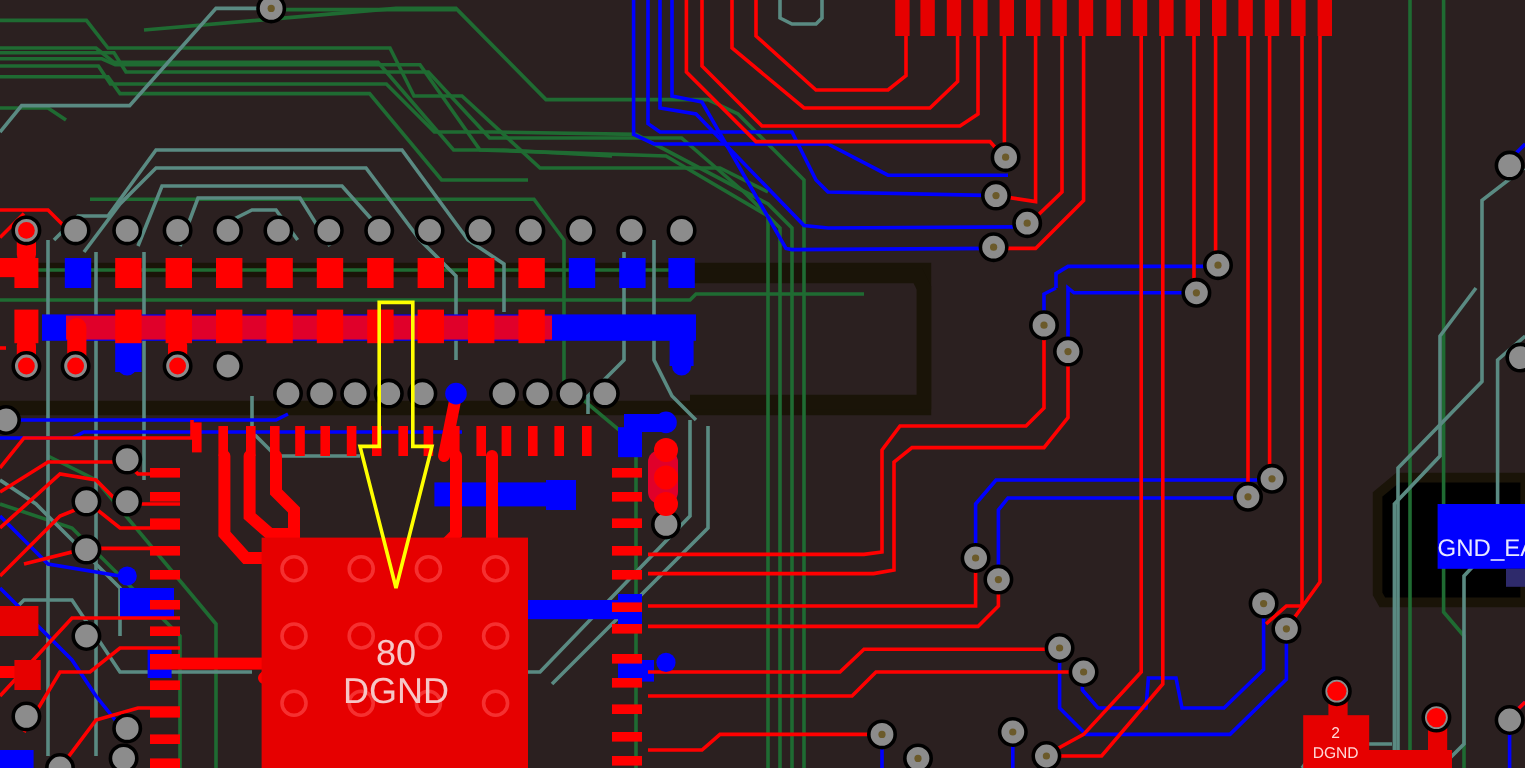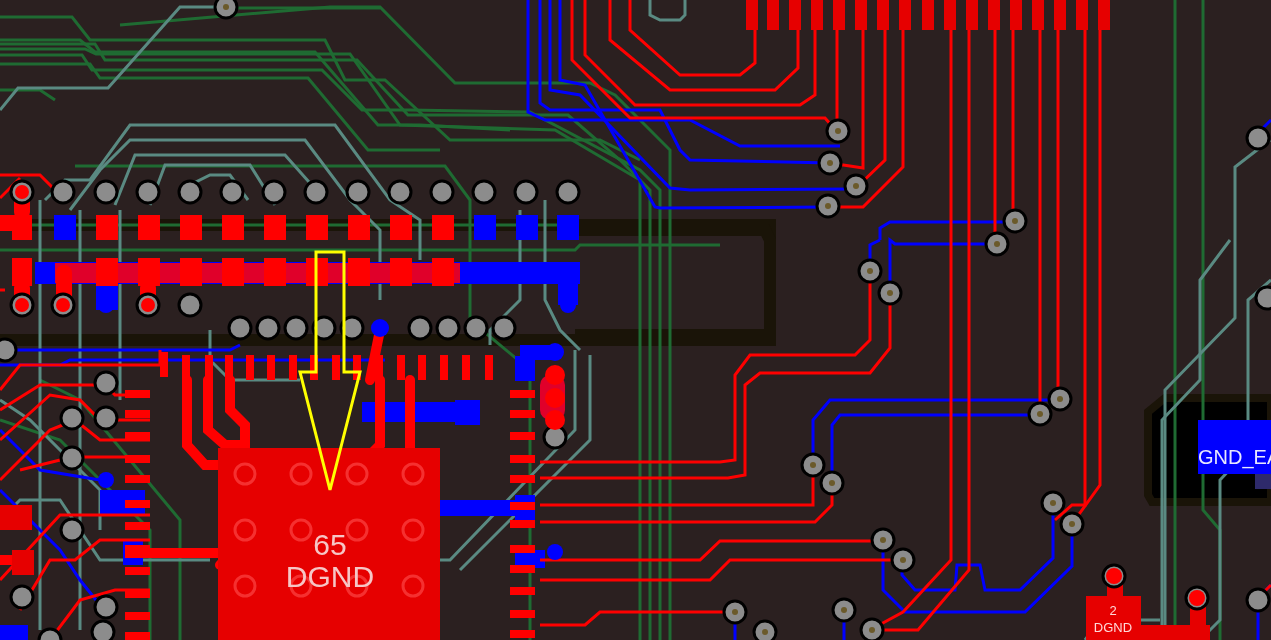--- a/index.html
+++ b/index.html
@@ -390,17 +390,17 @@
         <circle cx="380" cy="328" r="9"></circle>
         <circle cx="555" cy="352" r="9"></circle>
         <circle cx="555" cy="552" r="8"></circle>
         <circle cx="106" cy="480" r="8"></circle>
     </g>
   </g>
 
   <path d="M316 252 L344 252 L344 372 L360 372 L330 490 L300 372 L316 372 Z" fill="none" stroke="#ffff00" stroke-width="3" stroke-linejoin="miter"></path>
 </svg>
 
-<div class="lbl" id="pad-label-num">65</div>
+<div class="lbl" id="pad-label-num">80</div>
 <div class="lbl" id="pad-label-net">DGND</div>
 <div id="gnd-label">GND_EA</div>
 <div class="lbl" id="smd2-num">2</div>
 <div class="lbl" id="smd2-net">DGND</div>
 
 </body></html>

